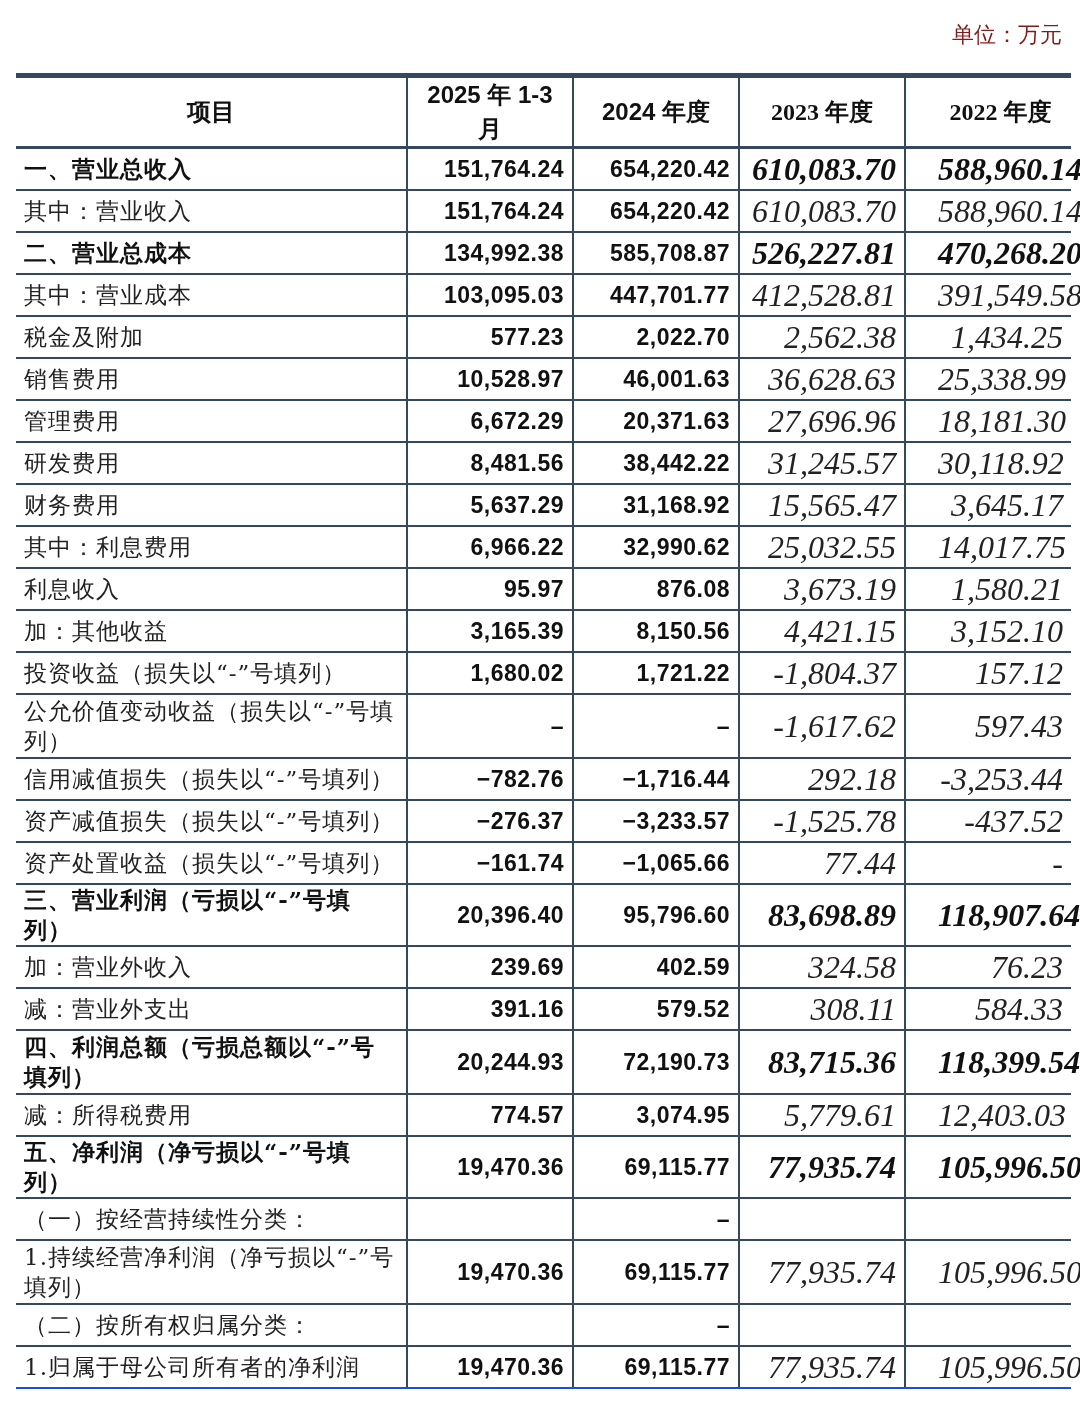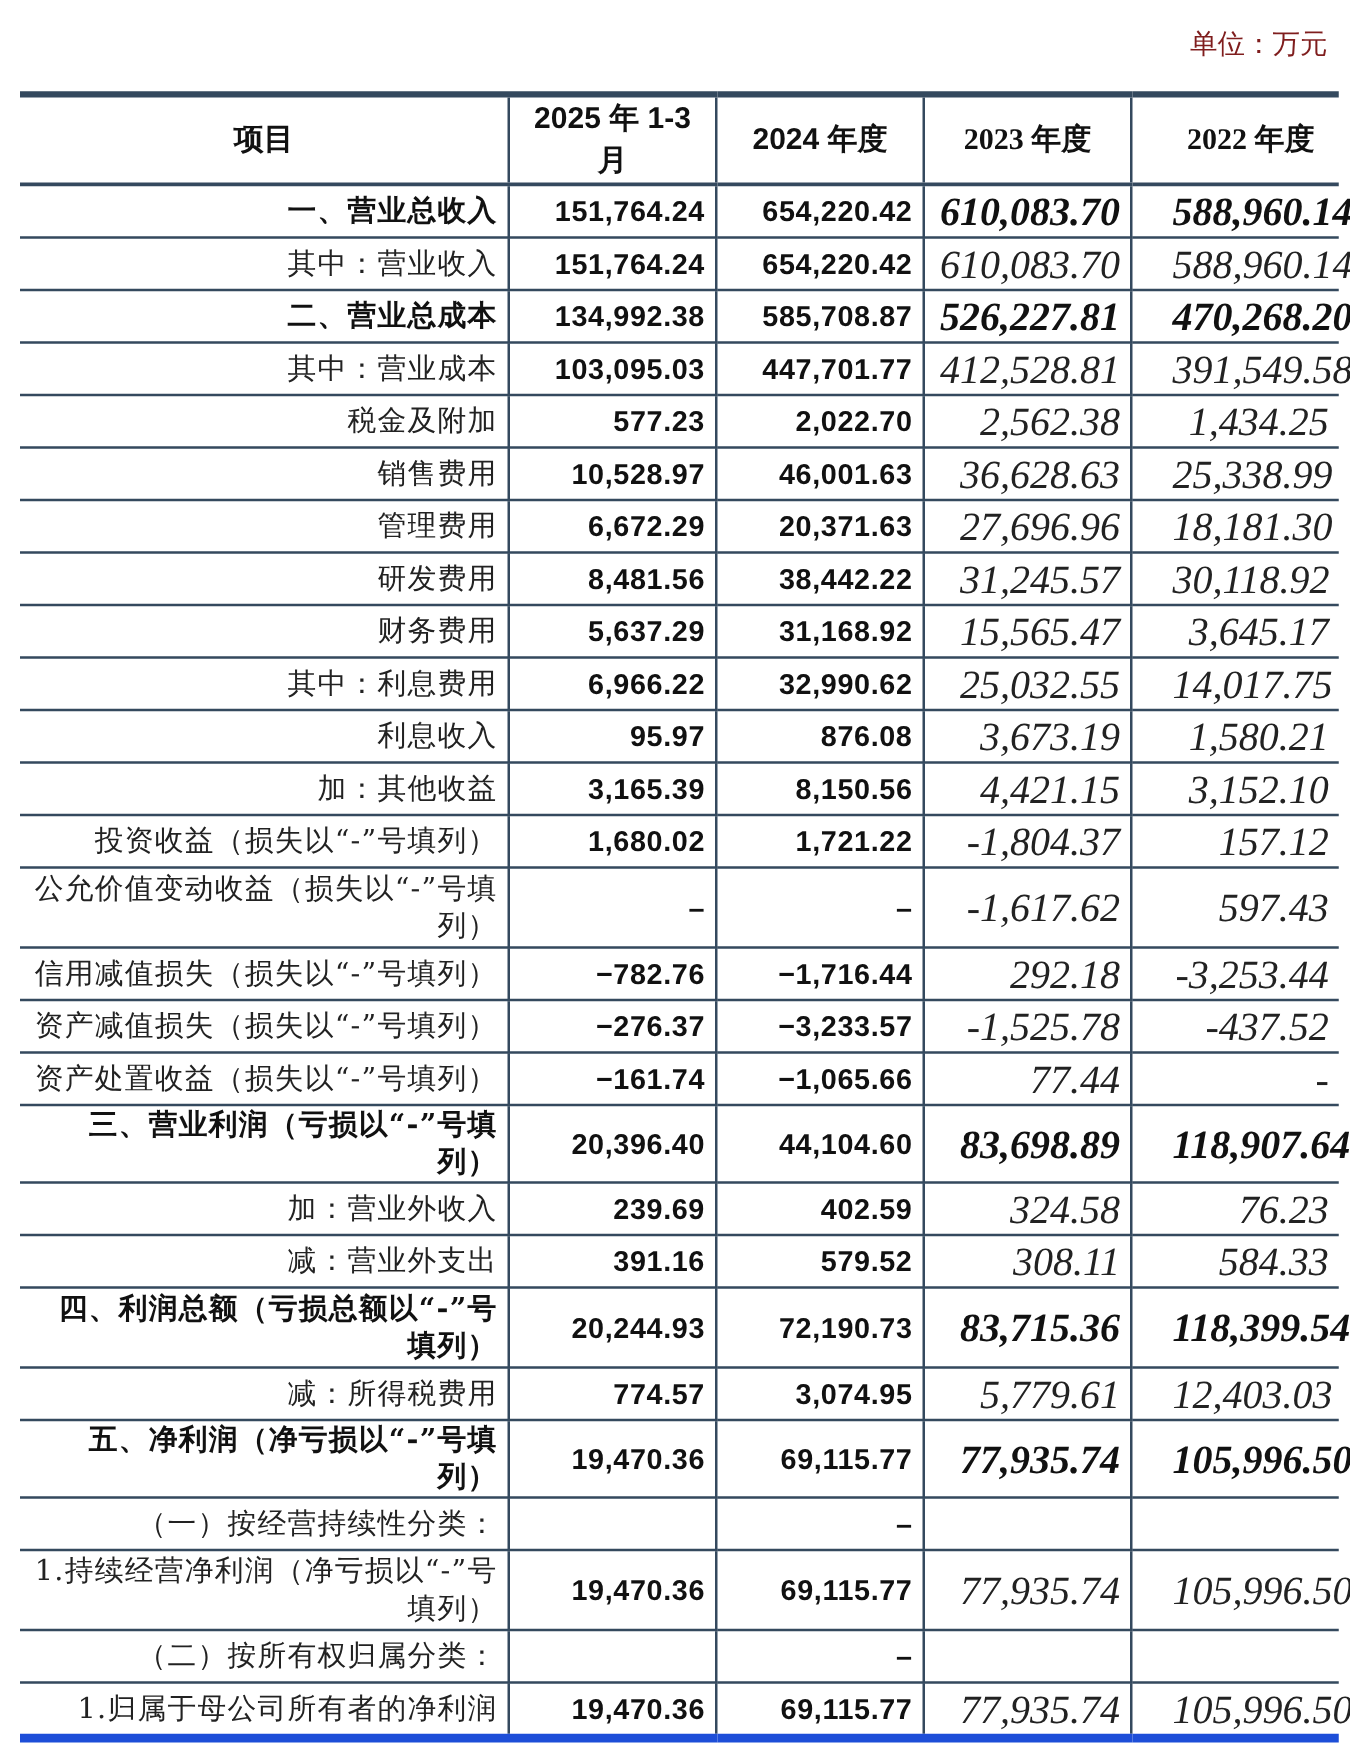--- a/index.html
+++ b/index.html
@@ -11,27 +11,27 @@
               border-collapse:collapse; table-layout:fixed; }
   table.fin col.c0 { width:391px; }
   table.fin col.c1 { width:166px; }
   table.fin col.c2 { width:166px; }
   table.fin col.c3 { width:166px; }
   table.fin col.c4 { width:166px; }
   table.fin th, table.fin td { border:2px solid #34495e; padding:0 8px; vertical-align:middle; }
   table.fin tr > :first-child { border-left:none; }
   table.fin tr > :last-child { border-right:none;padding-left:32px; }
   table.fin thead tr th { border-top:5px solid #34495e; border-bottom:3px solid #34495e; }
-  table.fin tbody tr:last-child td { border-bottom:7px solid #1d4ed8; }
+  table.fin tbody tr:last-child td { border-bottom:2px solid #1d4ed8; }
   th { height:64px; font-size:24px; font-weight:bold; text-align:center; line-height:34px; }
   th.sans { font-family:"Liberation Sans","DejaVu Sans",sans-serif; }
   th.serif { font-family:"Liberation Serif","DejaVu Serif",serif; }
   td { height:40px; font-size:23px; line-height:30px; }
   tr.tall td { height:62px; }
-  td.label { text-align:right; font-family:"DejaVu Serif","Liberation Serif",serif; color:#222; letter-spacing:1px; }
+  td.label { text-align:left; font-family:"DejaVu Serif","Liberation Serif",serif; color:#222; letter-spacing:1px; }
   td.label.bold { font-weight:bold; color:#111; }
   td.num { text-align:right; }
   td.sansnum { font-family:"Liberation Sans","DejaVu Sans",sans-serif; font-weight:bold; letter-spacing:0.5px; }
   td.serifnum { font-family:"Liberation Serif","DejaVu Serif",serif; font-size:32px; color:#222;font-style:italic; }
   td.serifnum.bold { font-weight:bold; color:#111; }
 </style>
 </head>
 <body>
 
 <div class="unit">单位：万元</div>
@@ -169,21 +169,21 @@
       <tr>
         <td class="label">资产处置收益（损失以“-”号填列）</td>
         <td class="num sansnum">−161.74</td>
         <td class="num sansnum">−1,065.66</td>
         <td class="num serifnum">77.44</td>
         <td class="num serifnum">-</td>
       </tr>
       <tr>
         <td class="label bold">三、营业利润（亏损以“-”号填列）</td>
         <td class="num sansnum">20,396.40</td>
-        <td class="num sansnum">44,104.60</td>
+        <td class="num sansnum">95,796.60</td>
         <td class="num serifnum bold">83,698.89</td>
         <td class="num serifnum bold">118,907.64</td>
       </tr>
       <tr>
         <td class="label">加：营业外收入</td>
         <td class="num sansnum">239.69</td>
         <td class="num sansnum">402.59</td>
         <td class="num serifnum">324.58</td>
         <td class="num serifnum">76.23</td>
       </tr>

